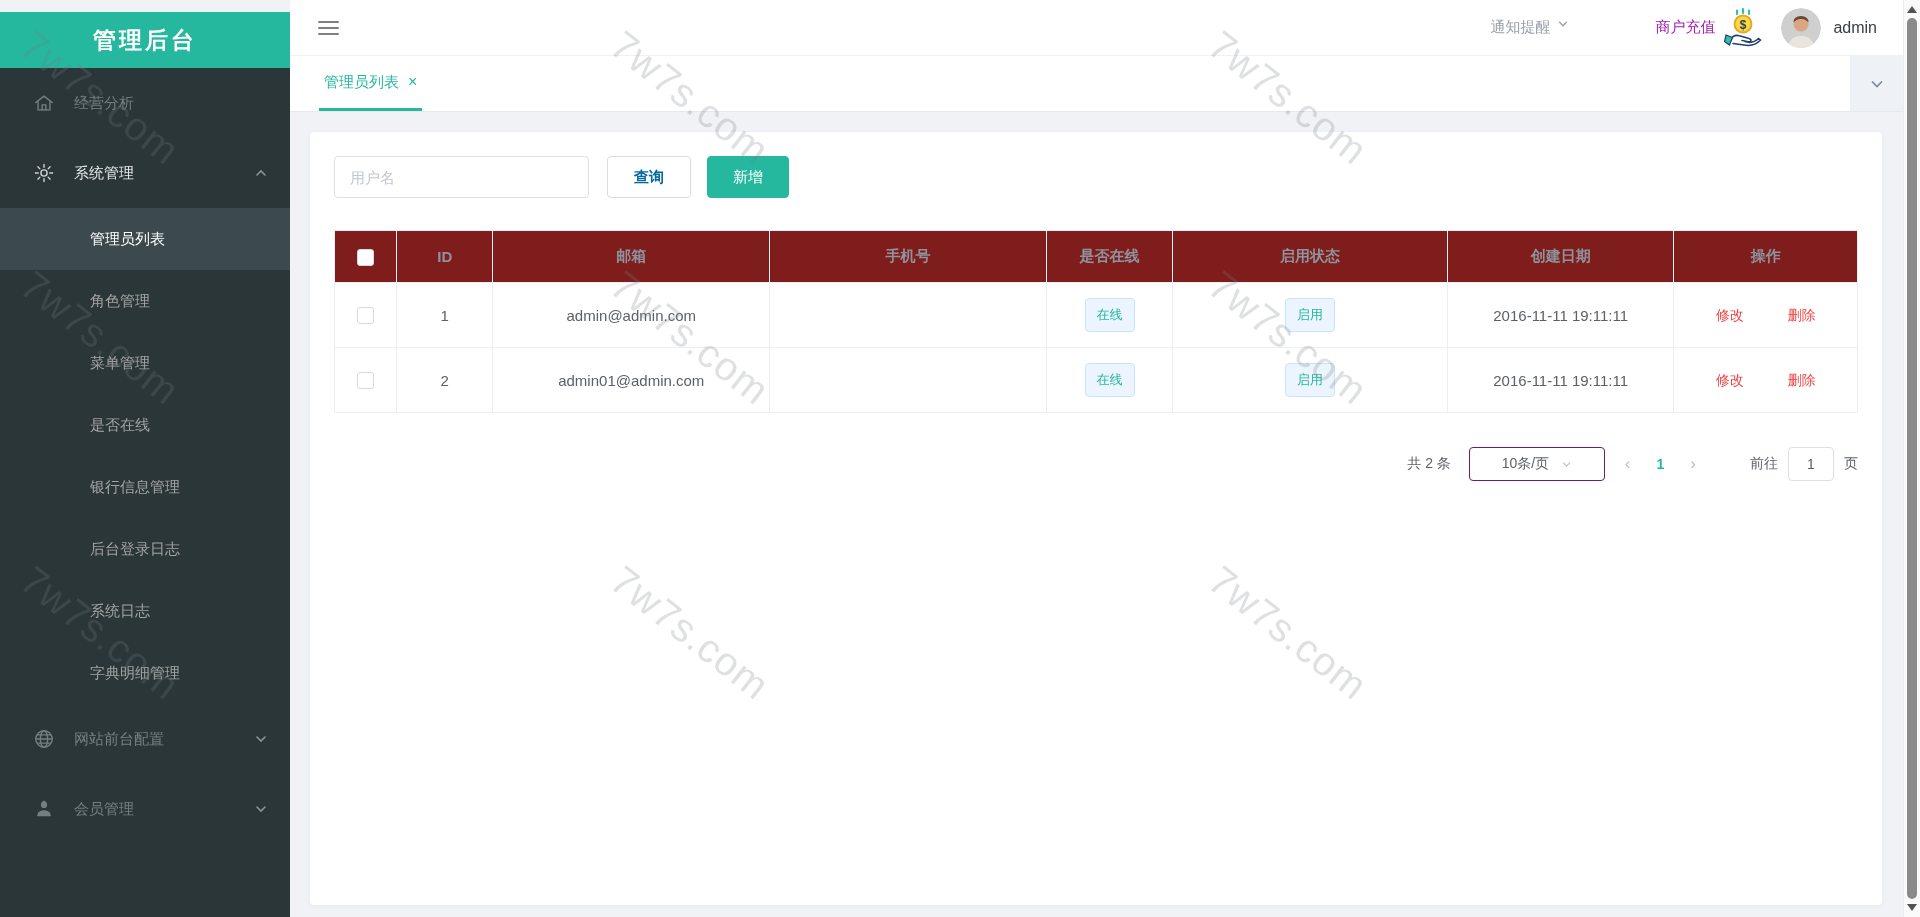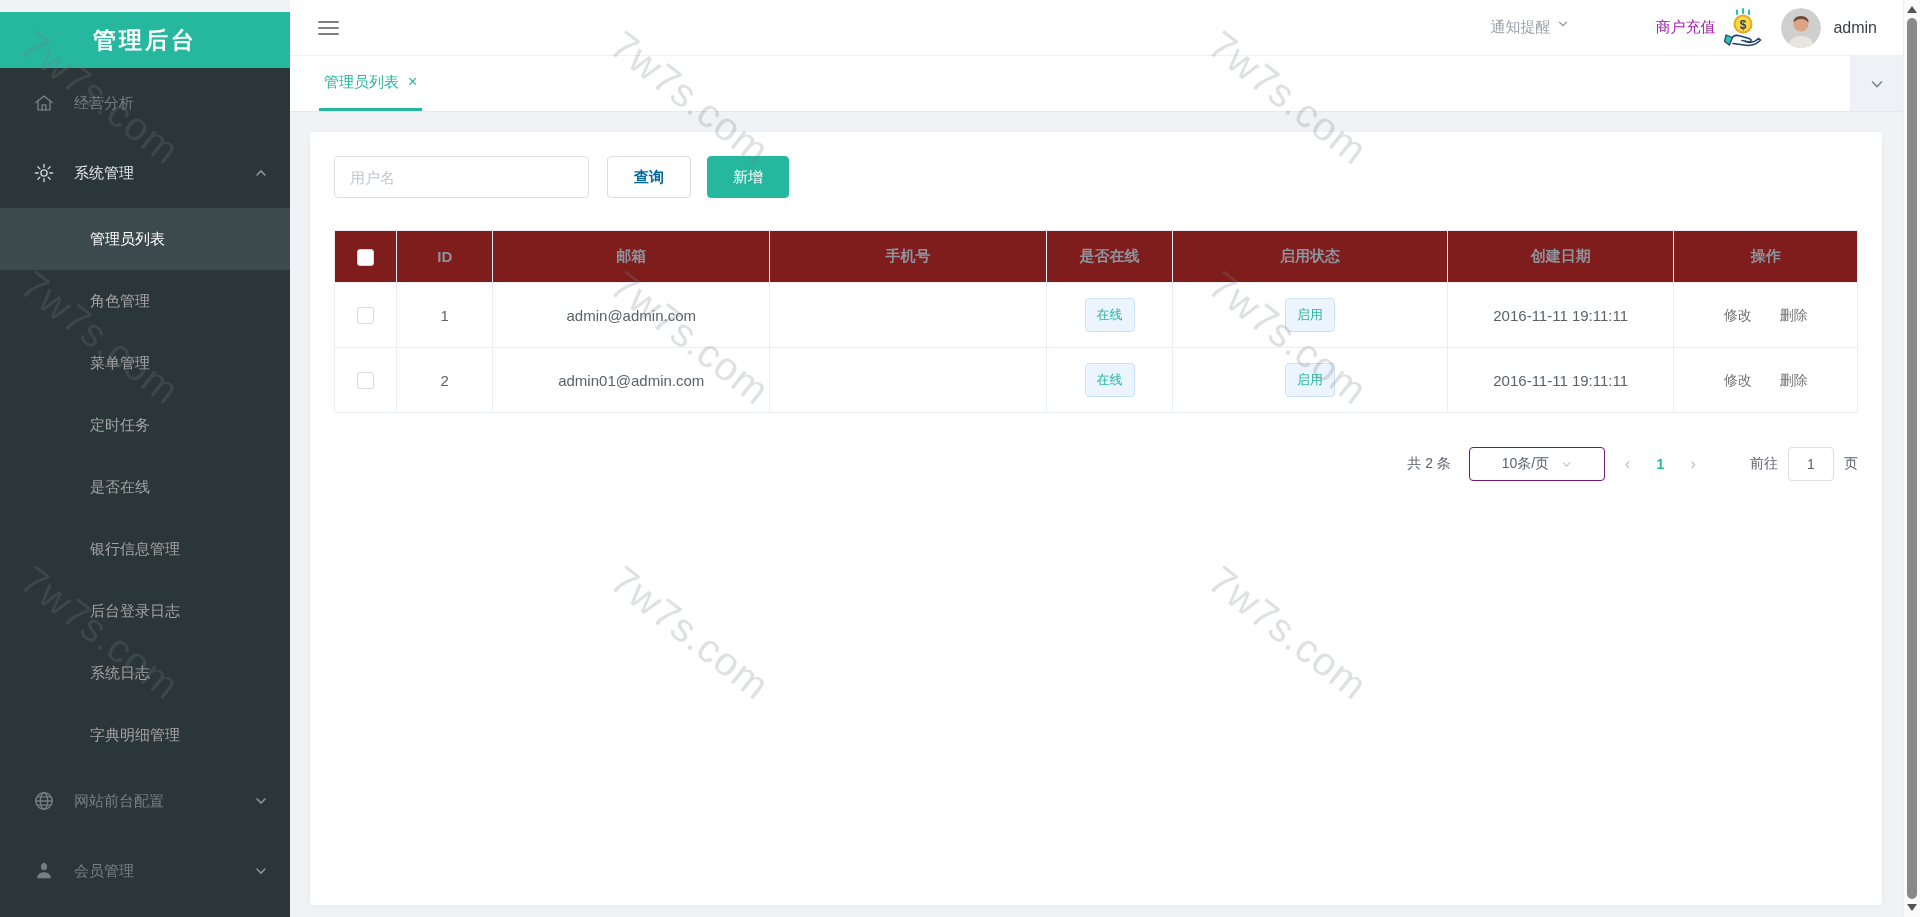--- a/index.html
+++ b/index.html
@@ -60,21 +60,21 @@
 
   
   table.grid { width:100%; border-collapse:collapse; table-layout:fixed; margin-top:32px; }
   .grid th, .grid td { border:1px solid #ebeef5; text-align:center; overflow:hidden; }
   .grid th { height:52px; font-size:15px; font-weight:bold; color:#8e949d; background:#7f1d1d; }
   .grid td { height:65px; font-size:15px; color:#5c6168; }
   .checkbox { display:inline-block; width:17px; height:17px; border:1px solid #d6dae1; border-radius:3px;
               background:#fff; vertical-align:middle; cursor:pointer; }
   .badge { display:inline-block; padding:7px 11px; font-size:13px; border-radius:4px; background:#ecf5ff;
            border:1px solid #c9e3fb; color:#26b79f; cursor:pointer; }
-  .action-link { color:#737373; font-size:14px; cursor:pointer; margin:0 12px;text-align:right; }
+  .action-link { color:#ef4444; font-size:14px; cursor:pointer; margin:0 20px;text-align:right; }
 
   
   .pagination { margin-top:34px; display:flex; justify-content:flex-end; align-items:center; color:#5c6168; font-size:14px; }
   .pg-total { margin-right:18px; }
   .page-size { width:136px; height:34px; border:1px solid #701a75; border-radius:4px; display:flex; align-items:center;
                justify-content:center; gap:12px; cursor:pointer; color:#5c6168; background:#fff; }
   .page-size svg { width:11px; height:11px; }
   .pg-arrow { border:none; background:none; color:#b9bfca; font-size:17px; cursor:pointer; padding:0 12px; margin:0 8px; }
   .pg-current { color:#26b79f; font-weight:bold; padding:0 6px; }
   .pg-goto { margin-left:34px; margin-right:10px; }
@@ -130,23 +130,20 @@
 
       <div class="submenu">
         <div class="nav-item sub active">
           <span>管理员列表</span>
         </div>
         <div class="nav-item sub">
           <span>角色管理</span>
         </div>
         <div class="nav-item sub">
           <span>菜单管理</span>
-        </div>
-        <div class="nav-item sub">
-          <span>定时任务</span>
         </div>
         <div class="nav-item sub">
           <span>是否在线</span>
         </div>
         <div class="nav-item sub">
           <span>银行信息管理</span>
         </div>
         <div class="nav-item sub">
           <span>后台登录日志</span>
         </div>

